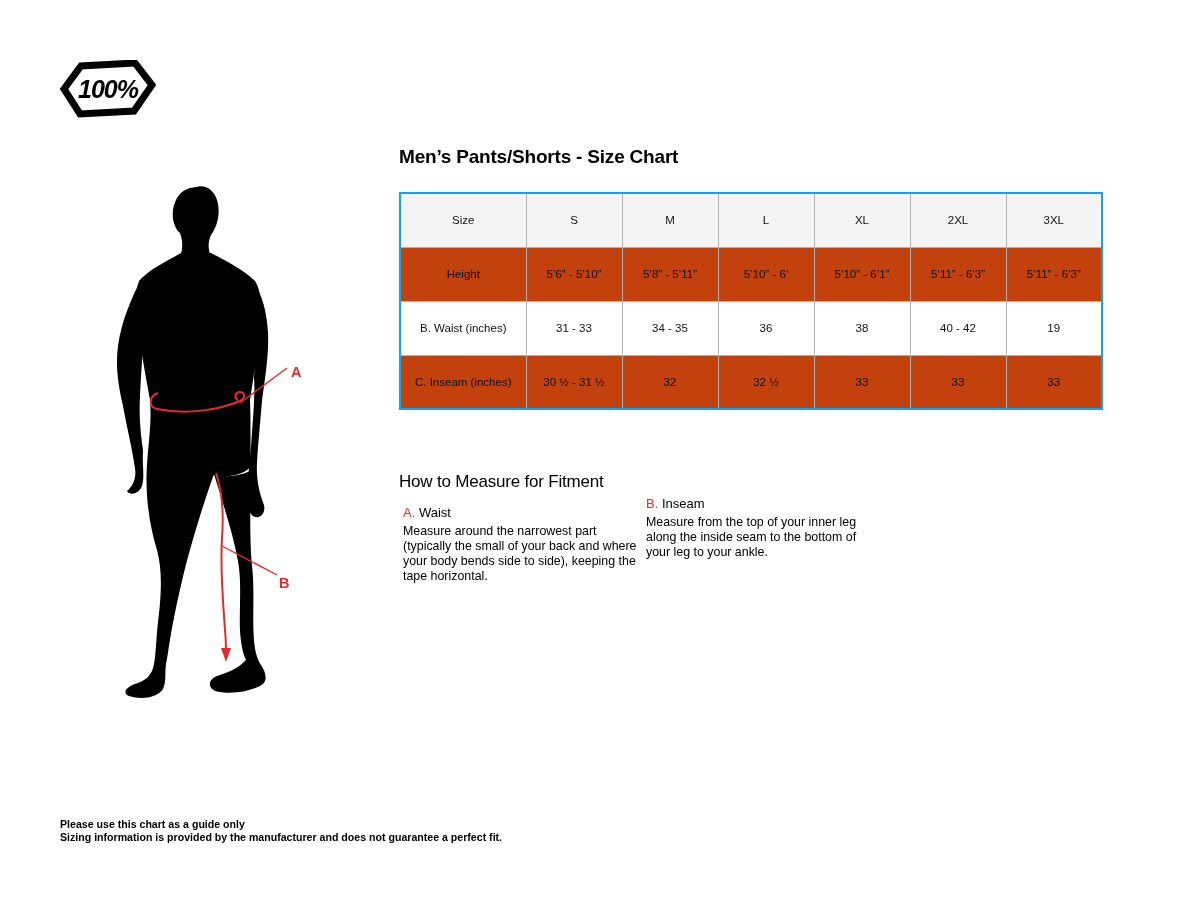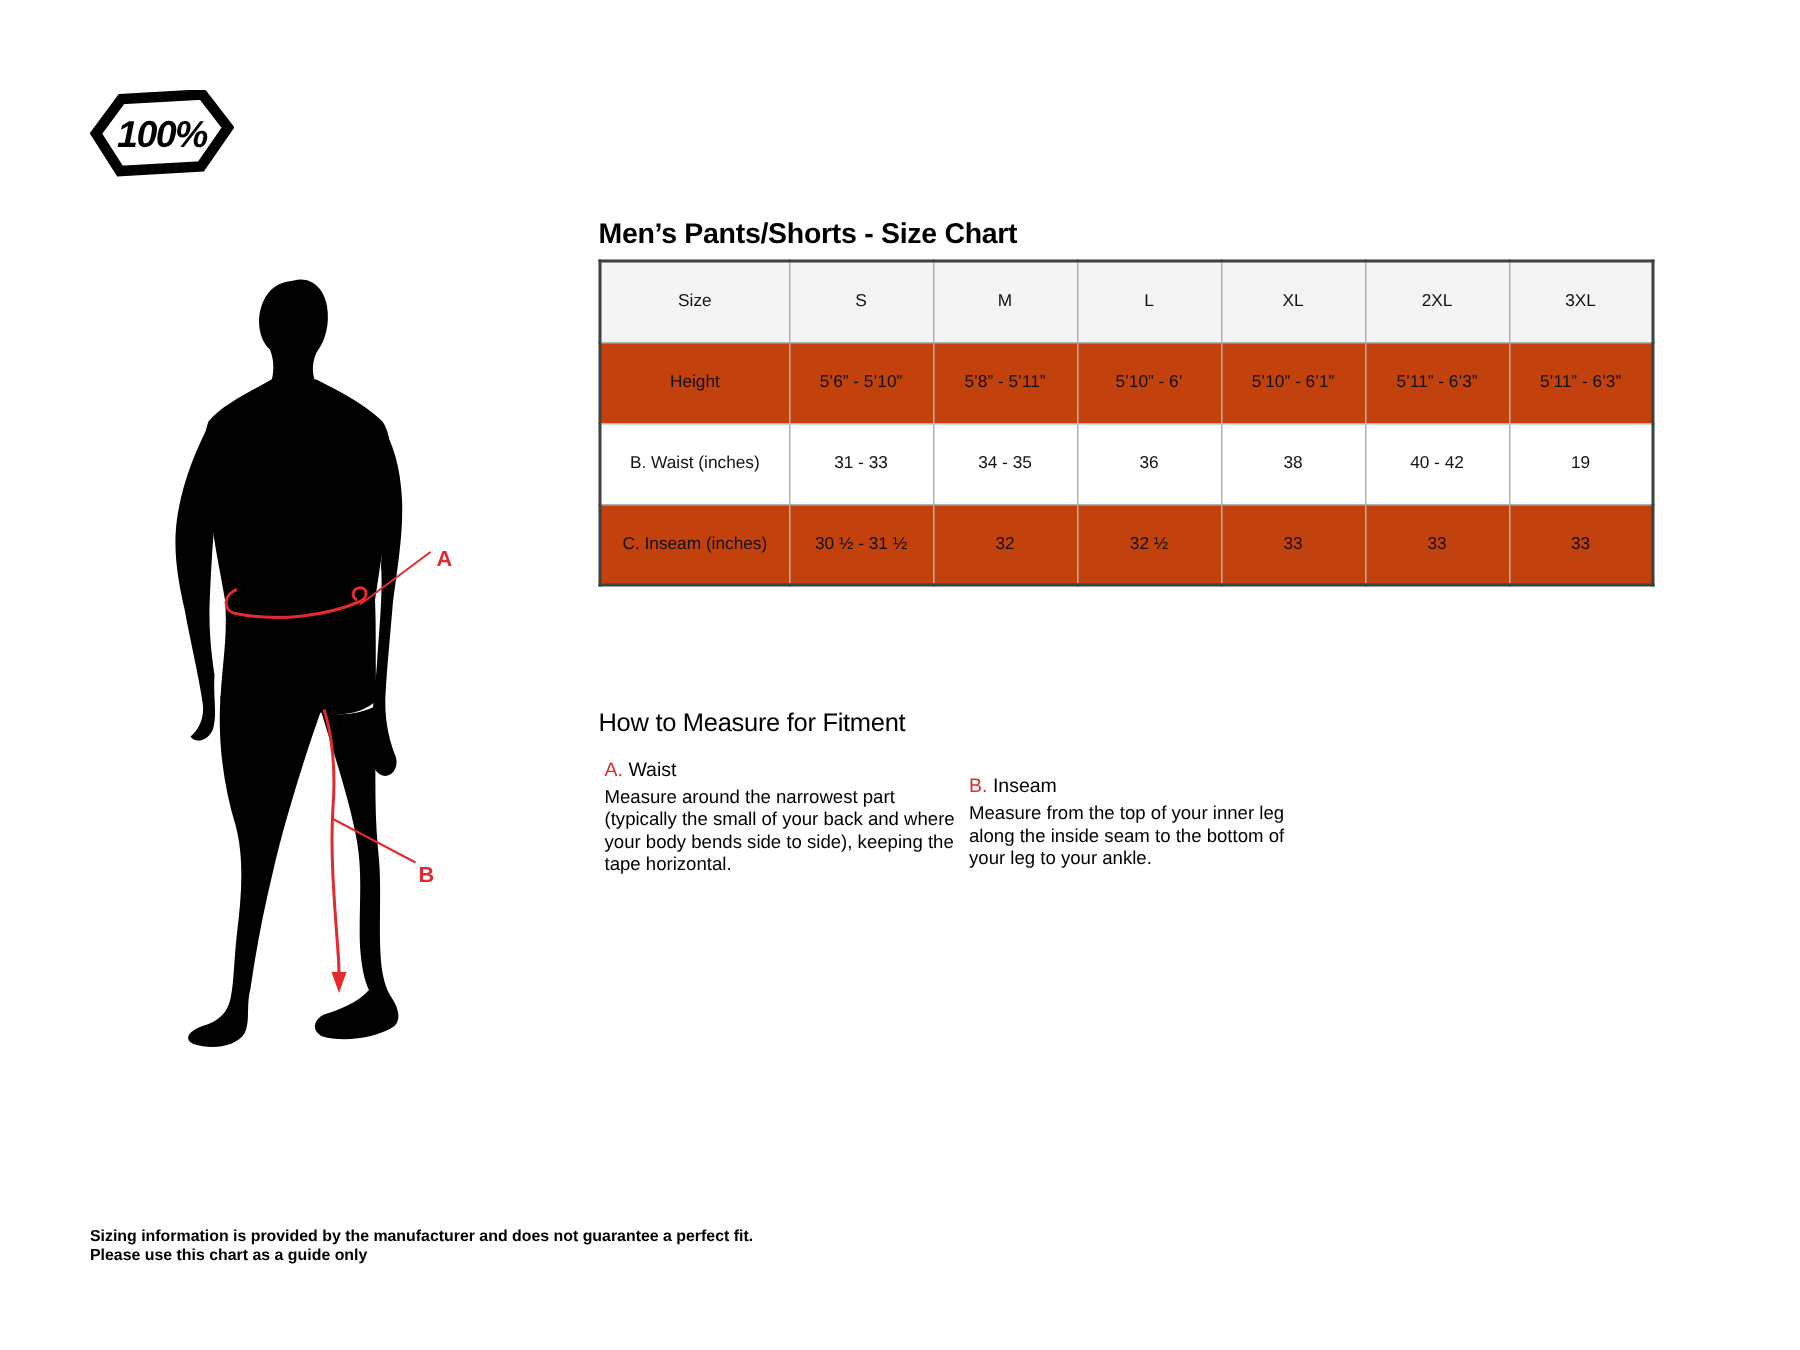--- a/index.html
+++ b/index.html
@@ -8,33 +8,33 @@
   .abs { position:absolute; }
 
   
   #logo { left:60px; top:60px; width:96px; height:58px; }
 
   
   #figure { left:112px; top:182px; width:200px; height:525px; }
 
   
   #chart-title { left:399px; top:146px; font-size:19px; font-weight:bold; letter-spacing:-0.2px; }
-  table.size-table { position:absolute; left:399px; top:173px; border-collapse:collapse;
-                     table-layout:fixed; border:2px solid #404040; }
+  table.size-table { position:absolute; left:399px; top:192px; border-collapse:collapse;
+                     table-layout:fixed; border:2px solid #0ea5e9; }
   table.size-table td { border:1px solid #b3b3b3; height:54px; text-align:center;
                         vertical-align:middle; font-size:11.5px; color:#111; padding:0 4px; }
   tr.row-head td   { background:#f4f4f4; }
   tr.row-shade td  { background:#c2410c; }
   tr.row-white td  { background:#ffffff; }
 
   
   #measure-title { left:399px; top:472px; font-size:17px; font-weight:normal; letter-spacing:-0.2px; }
   .measure-item { width:234px; font-size:12.4px; }
   #measure-a { left:403px; top:505px; }
-  #measure-b { left:646px; top:516px; width:216px; }
+  #measure-b { left:646px; top:496px; width:216px; }
   .measure-head { font-weight:normal; font-size:13px; }
   .measure-letter { color:#e12b2e; }
   .measure-desc { margin-top:4px; line-height:15px; }
 
   
   #footer { left:60px; top:818px; font-size:10.6px; font-weight:bold; line-height:12.5px; }
 </style>
 </head>
 <body>
 
@@ -135,15 +135,15 @@
 
 <div id="measure-b" class="abs measure-item">
   <div class="measure-head">
     <span class="measure-letter">B.</span>
     <span>Inseam</span>
   </div>
   <div class="measure-desc">Measure from the top of your inner leg along the inside seam to the bottom of your leg to your ankle.</div>
 </div>
 
 <div id="footer" class="abs">
+  <div>Please use this chart as a guide only</div>
   <div>Sizing information is provided by the manufacturer and does not guarantee a perfect fit.</div>
-  <div>Please use this chart as a guide only</div>
 </div>
 
 </body></html>

